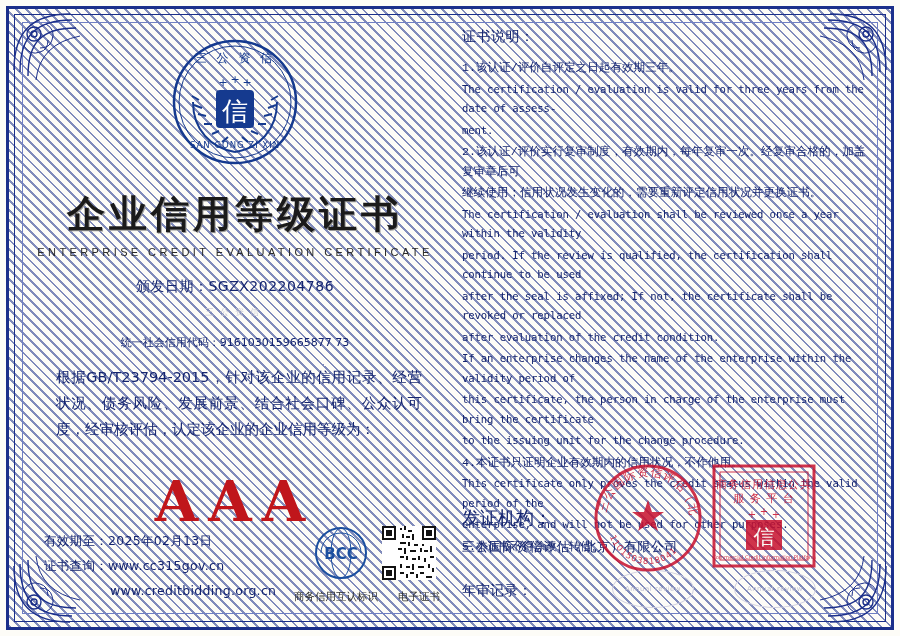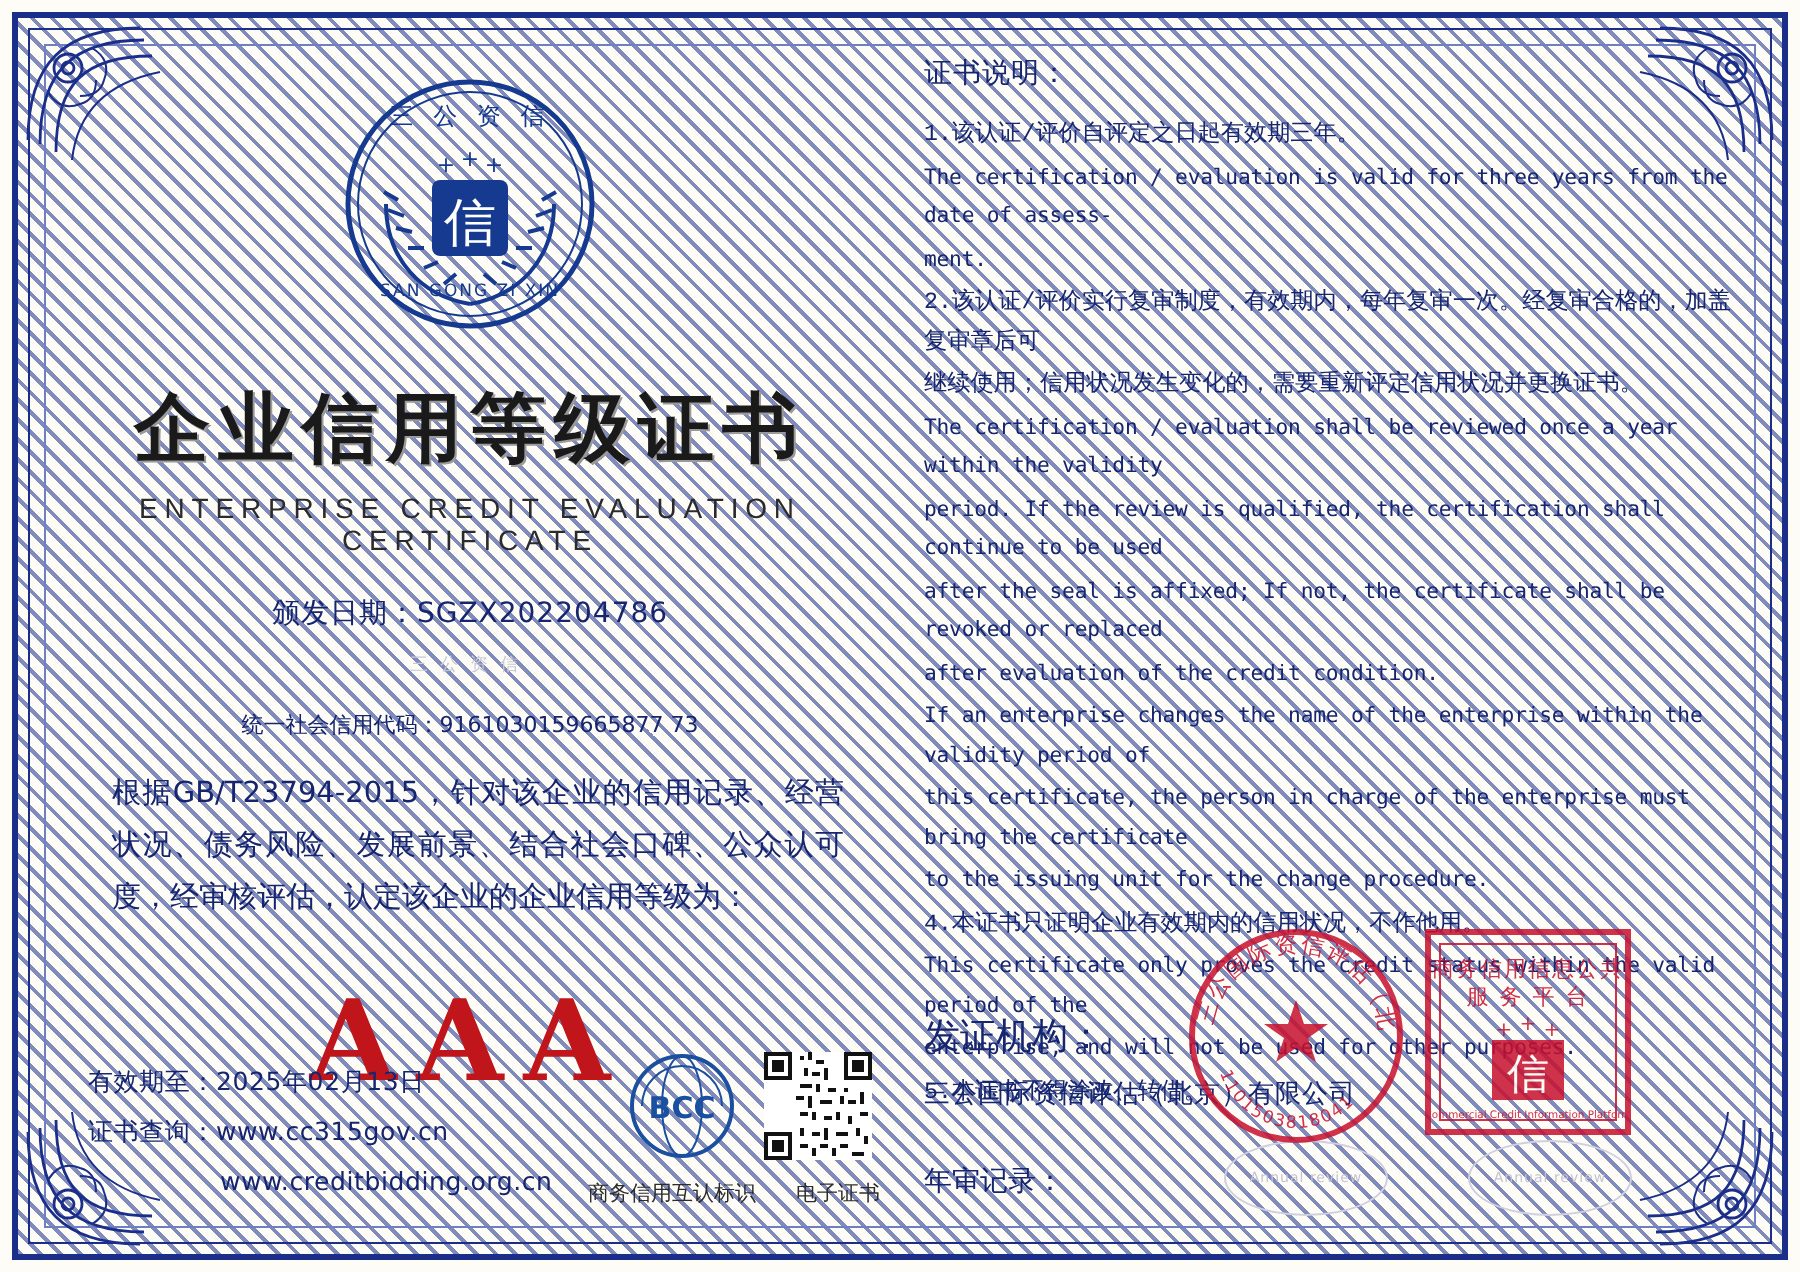--- a/index.html
+++ b/index.html
@@ -85,21 +85,21 @@
     text-align: center;
     font-family: "DejaVu Sans", sans-serif;
     font-weight: bold;
     font-size: 38px;
     letter-spacing: 4px;
     color: #1a1a1a;
     text-shadow: 1px 1px 0 #9a9a9a;
   }
   .title-en {
     text-align: center;
-    font-size: 14px;
+    font-size: 11px;
     letter-spacing: 3.4px;
     color: #2b2b2b;
     margin-top: 6px;
   }
   .cert-no {
     text-align: center;
     margin-top: 20px;
     font-size: 14px;
     color: #15256f;
     letter-spacing: .5px;

